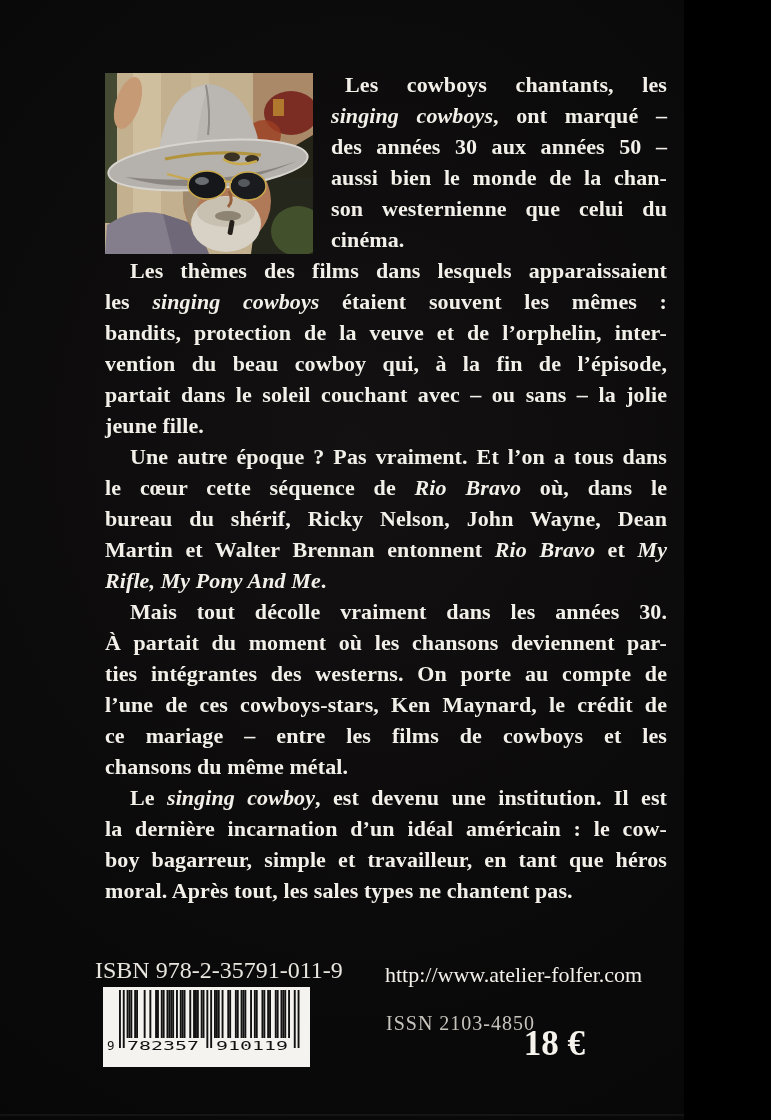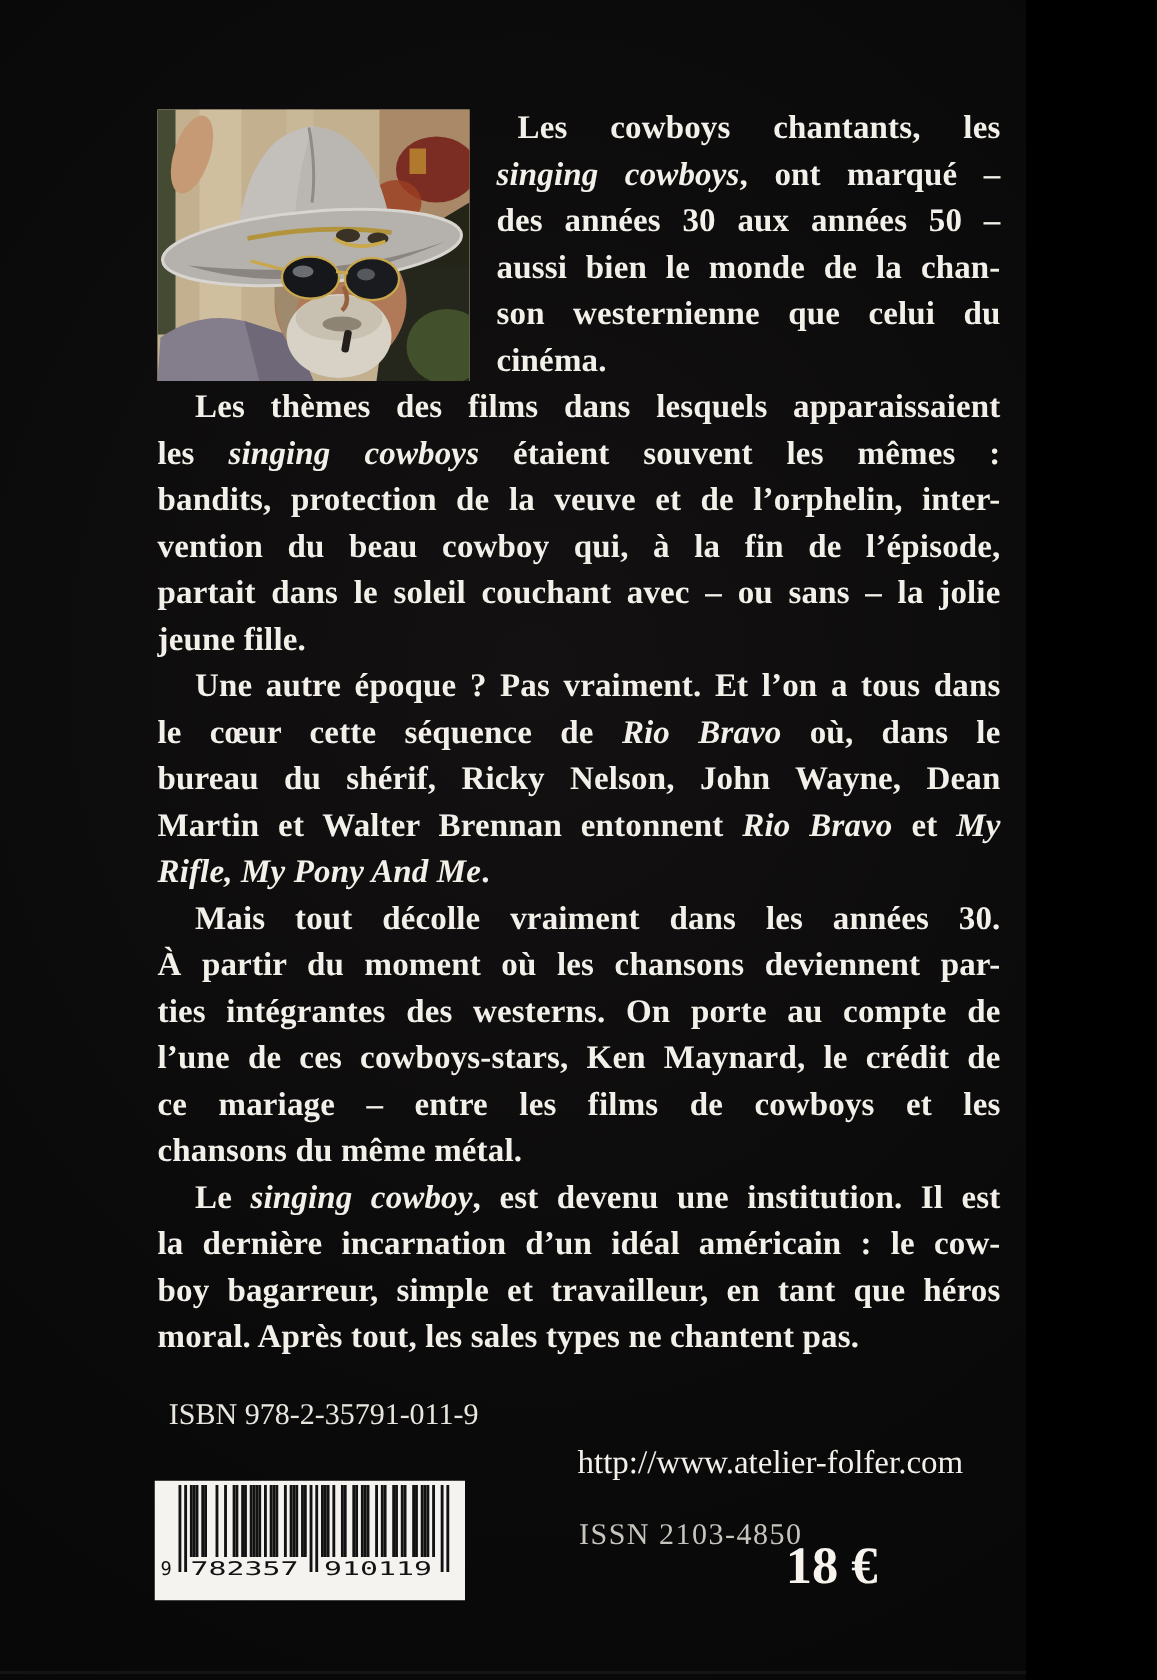--- a/index.html
+++ b/index.html
@@ -21,22 +21,22 @@
     letter-spacing:0.1px;
   }
   .photo{
     float:left;width:208px;height:181px;margin:4px 18px 0 0;
     display:block;background:#c2b08f;
   }
   .tline{text-align:justify;text-align-last:justify;}
   .tline.lastline{text-align-last:left;}
   .it{font-style:italic;}
   .isbn{
-    position:absolute;left:95px;top:932px;width:224px;
-    text-align:right;font-size:20px;color:#e9e6e0;white-space:nowrap;
+    position:absolute;left:95px;top:957px;width:224px;
+    text-align:right;font-size:24px;color:#e9e6e0;white-space:nowrap;
   }
   .barcode-box{
     position:absolute;left:103px;top:987px;width:207px;height:80px;
   }
   .url{
     position:absolute;left:385px;top:950px;
     font-weight:normal;font-size:22px;color:#f3f0ea;white-space:nowrap;margin-top:12px;
   }
   .issn{
     position:absolute;left:386px;top:1000px;
@@ -113,21 +113,21 @@
       </div>
       <div>
         <div class="tline" style="text-indent: 25px;"><span>Une autre époque ? Pas vraiment. Et l’on a tous dans</span></div>
         <div class="tline"><span>le cœur cette séquence de </span><span class="it">Rio Bravo</span><span> où, dans le</span></div>
         <div class="tline"><span>bureau du shérif, Ricky Nelson, John Wayne, Dean</span></div>
         <div class="tline"><span>Martin et Walter Brennan entonnent </span><span class="it">Rio Bravo</span><span> et </span><span class="it">My</span></div>
         <div class="tline lastline"><span class="it">Rifle, My Pony And Me</span><span>.</span></div>
       </div>
       <div>
         <div class="tline" style="text-indent: 25px;"><span>Mais tout décolle vraiment dans les années 30.</span></div>
-        <div class="tline"><span>À partir du moment où les chansons deviennent par-</span></div>
+        <div class="tline"><span>À partait du moment où les chansons deviennent par-</span></div>
         <div class="tline"><span>ties intégrantes des westerns. On porte au compte de</span></div>
         <div class="tline"><span>l’une de ces cowboys-stars, Ken Maynard, le crédit de</span></div>
         <div class="tline"><span>ce mariage – entre les films de cowboys et les</span></div>
         <div class="tline lastline"><span>chansons du même métal.</span></div>
       </div>
       <div>
         <div class="tline" style="text-indent: 25px;"><span>Le </span><span class="it">singing cowboy</span><span>, est devenu une institution. Il est</span></div>
         <div class="tline"><span>la dernière incarnation d’un idéal américain : le cow-</span></div>
         <div class="tline"><span>boy bagarreur, simple et travailleur, en tant que héros</span></div>
         <div class="tline lastline"><span>moral. Après tout, les sales types ne chantent pas.</span></div>

